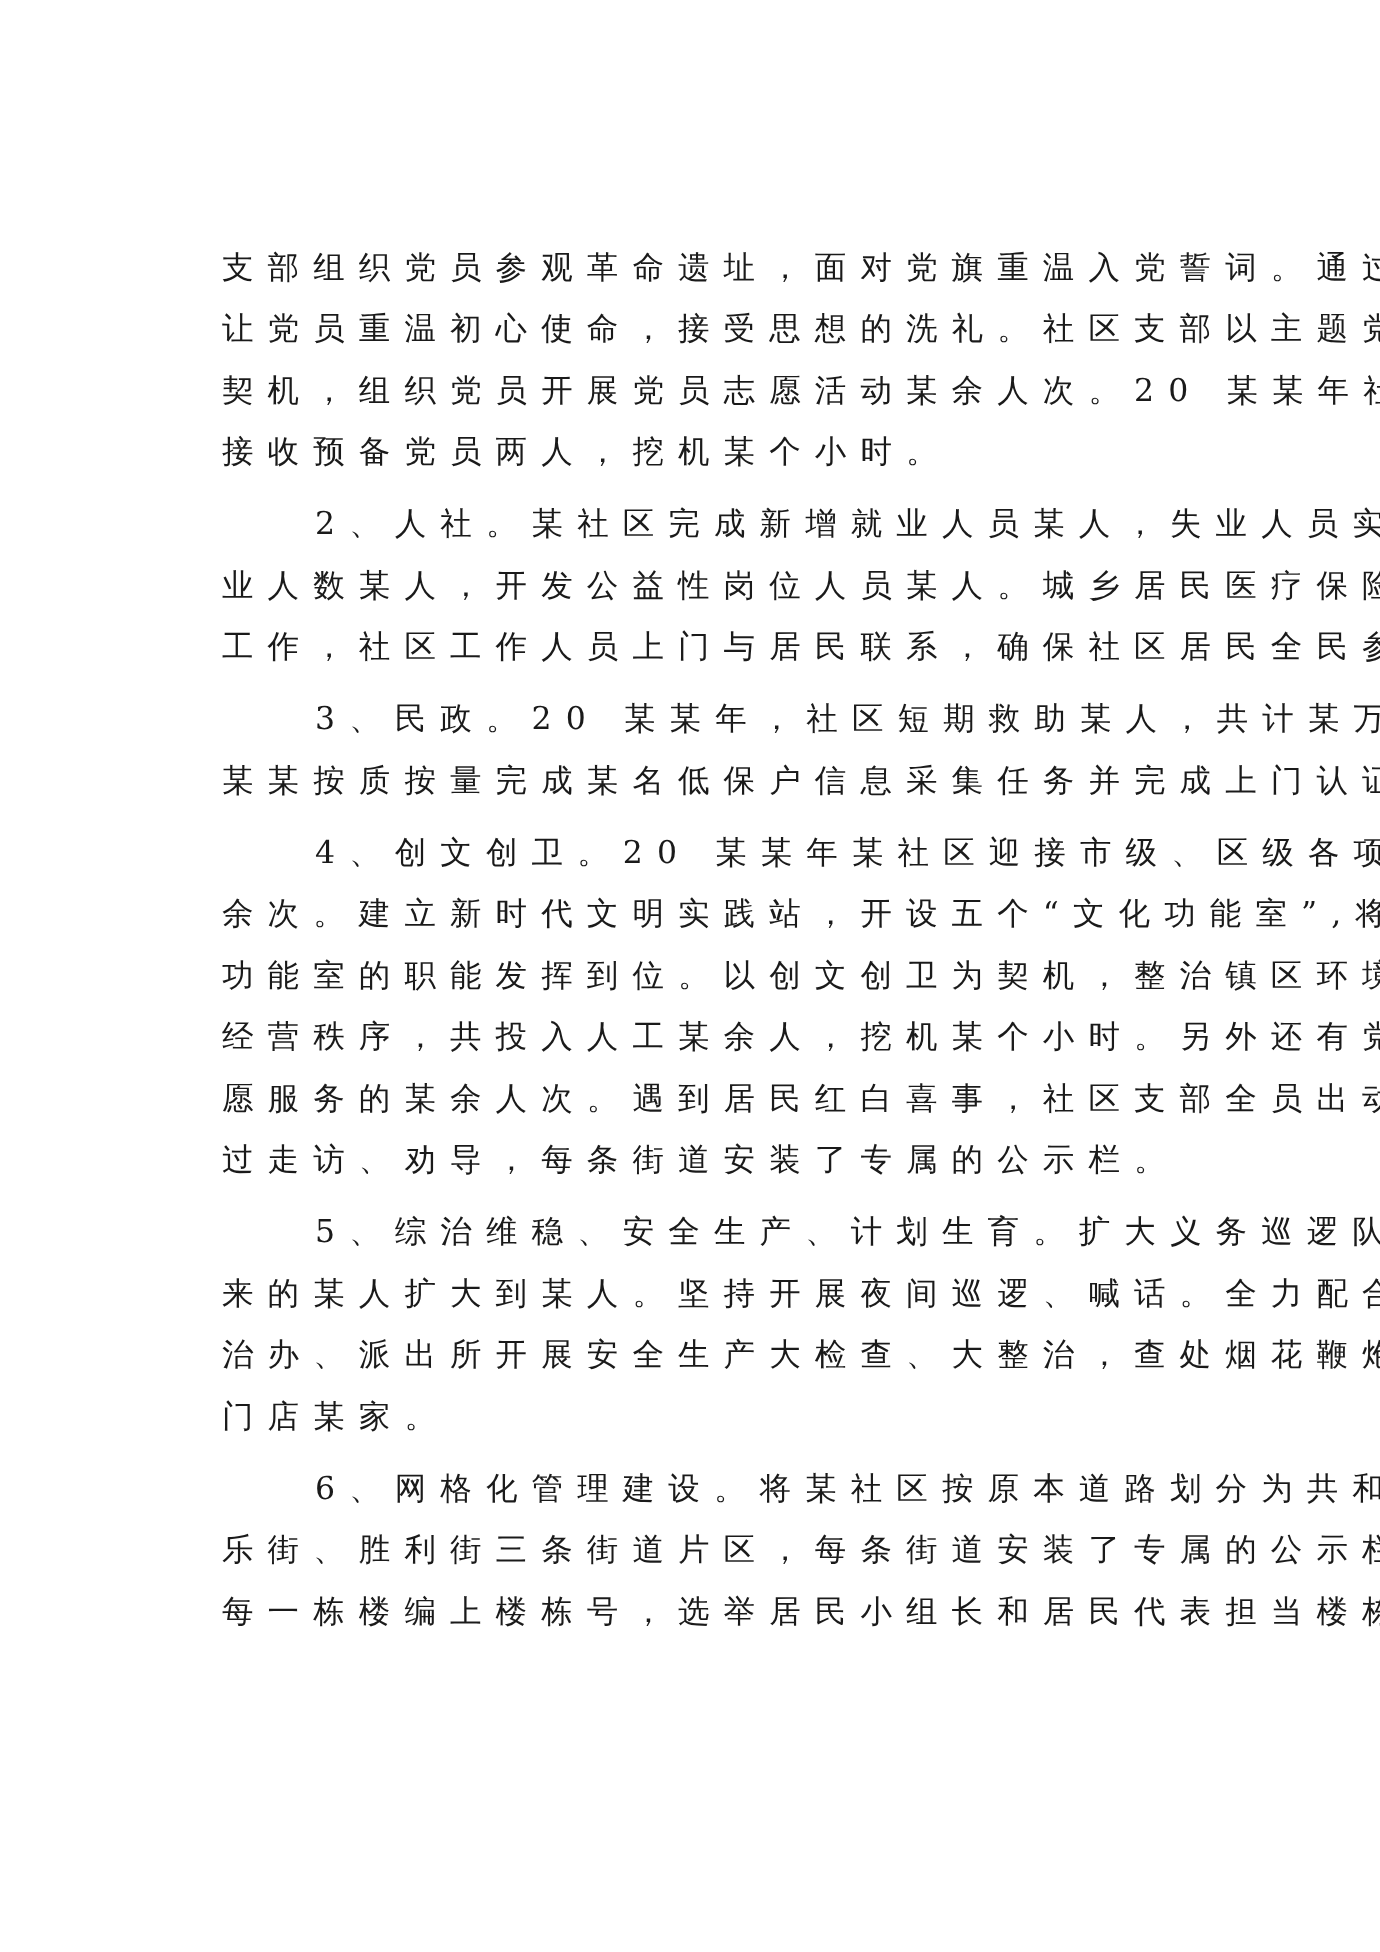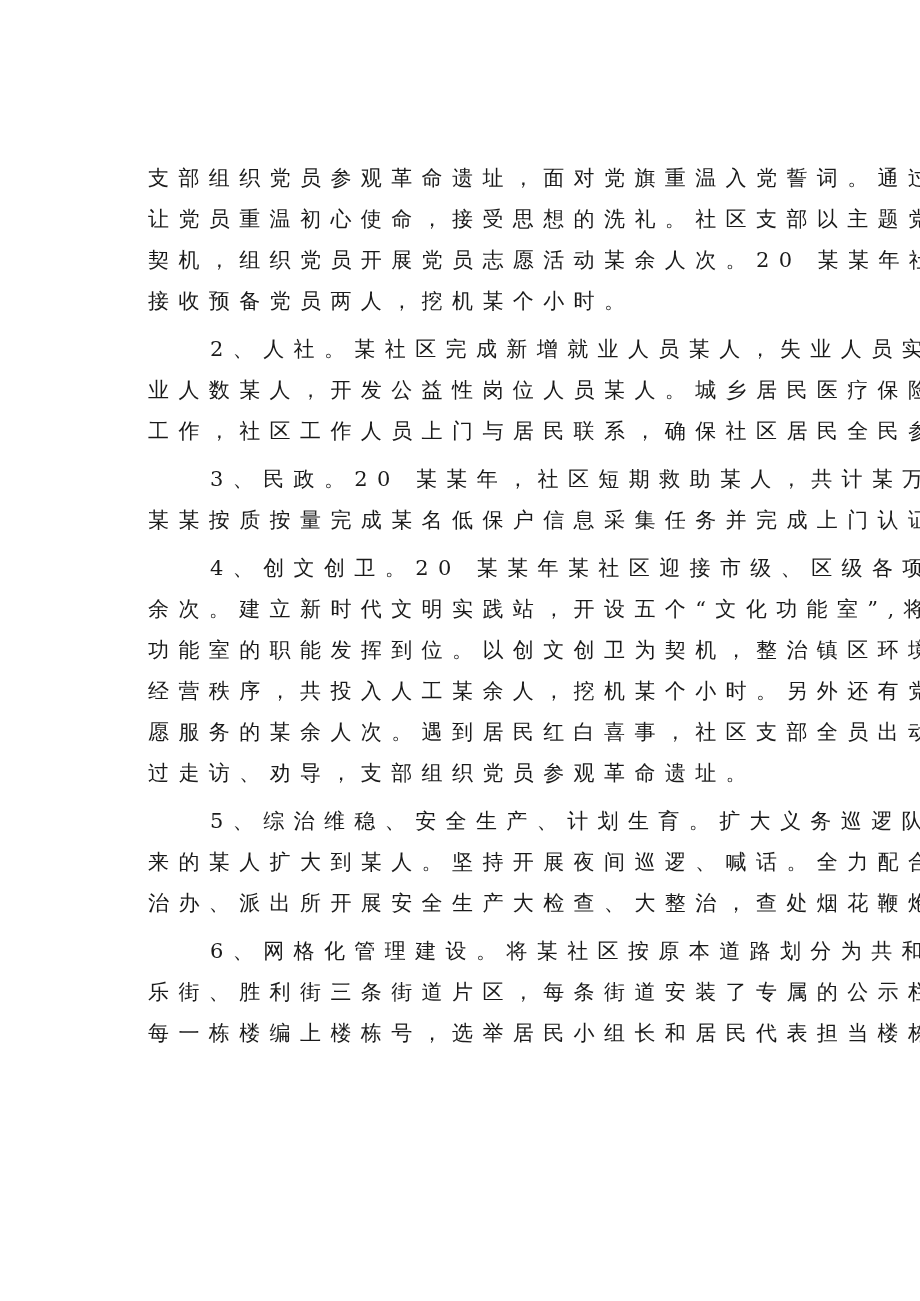--- a/index.html
+++ b/index.html
@@ -58,27 +58,28 @@
     <span class="line" style="padding-left:62px">3、民政。20 某某年，社区短期救助某人，共计某万元。20</span>
     <span class="line">某某按质按量完成某名低保户信息采集任务并完成上门认证。</span>
   </div>
 
   <div class="para">
     <span class="line" style="padding-left:62px">4、创文创卫。20 某某年某社区迎接市级、区级各项检查某</span>
     <span class="line">余次。建立新时代文明实践站，开设五个“文化功能室”,将各个</span>
     <span class="line">功能室的职能发挥到位。以创文创卫为契机，整治镇区环境卫生、</span>
     <span class="line">经营秩序，共投入人工某余人，挖机某个小时。另外还有党员志</span>
     <span class="line">愿服务的某余人次。遇到居民红白喜事，社区支部全员出动，通</span>
-    <span class="line">过走访、劝导，支部组织党员参观革命遗址。</span>
+    <span class="line">过走访、劝导，每条街道安装了专属的公示栏。</span>
   </div>
 
   <div class="para">
     <span class="line" style="padding-left:62px">5、综治维稳、安全生产、计划生育。扩大义务巡逻队，由原</span>
     <span class="line">来的某人扩大到某人。坚持开展夜间巡逻、喊话。全力配合镇综</span>
     <span class="line">治办、派出所开展安全生产大检查、大整治，查处烟花鞭炮销售</span>
+    <span class="line">门店某家。</span>
   </div>
 
   <div class="para">
     <span class="line" style="padding-left:62px">6、网格化管理建设。将某社区按原本道路划分为共和街、民</span>
     <span class="line">乐街、胜利街三条街道片区，每条街道安装了专属的公示栏。为</span>
     <span class="line">每一栋楼编上楼栋号，选举居民小组长和居民代表担当楼栋网格</span>
   </div>
 
 </div>
 

